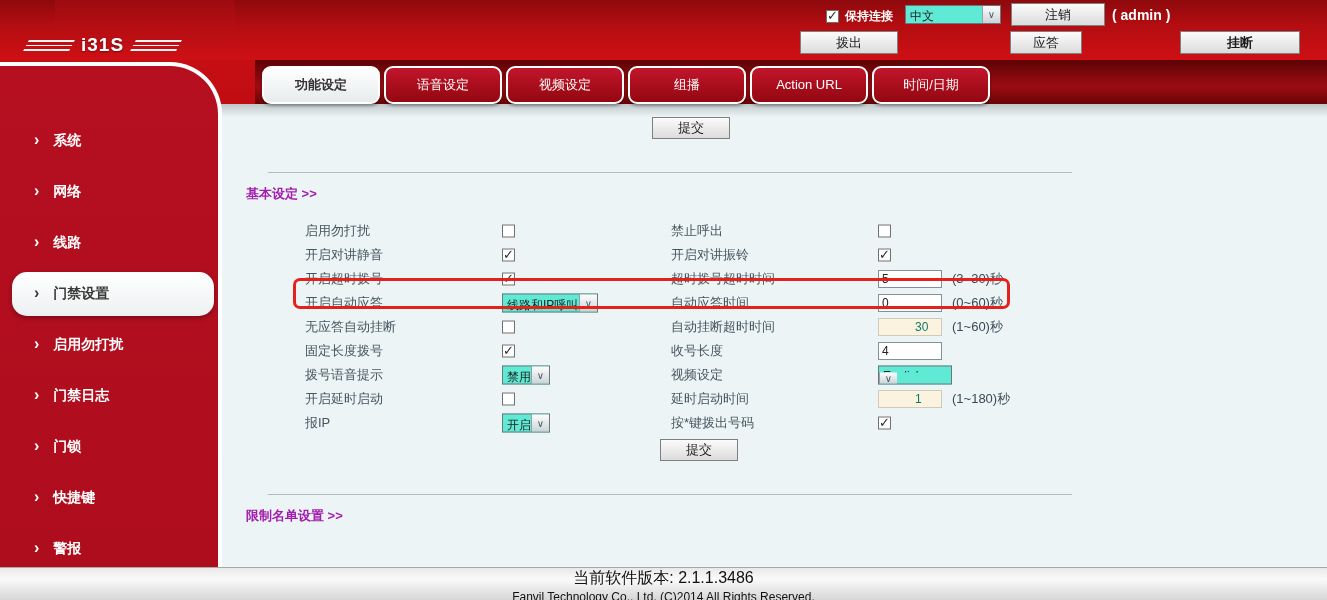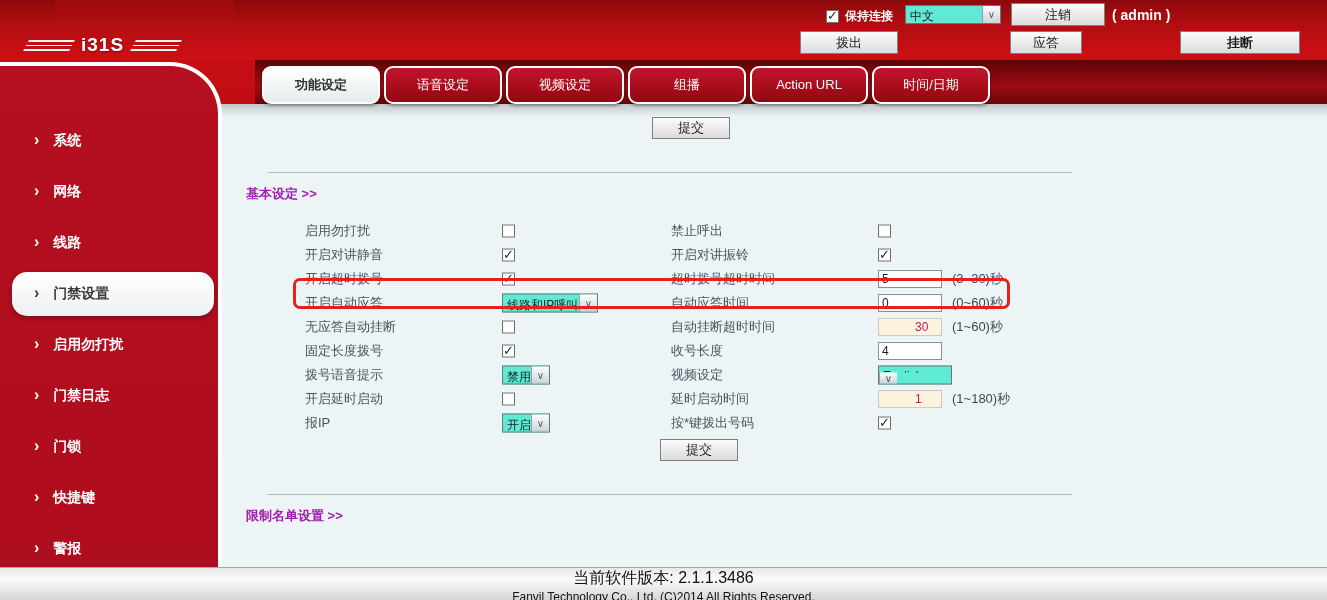--- a/index.html
+++ b/index.html
@@ -78,21 +78,21 @@
   .rows{margin-top:17px;position:relative;}
   .frow{position:relative;height:24px;}
   .frow > *{position:absolute;top:50%;transform:translateY(-50%);}
   .lbl1{left:75px;white-space:nowrap;}
   .ctl1{left:272px;}
   .lbl2{left:441px;white-space:nowrap;}
   .ctl2{left:648px;}
   .rng{left:722px;color:#394955;white-space:nowrap;}
   .inp{width:64px;height:18px;border:1px solid #82909b;background:#fff;font-size:12px;
     padding:0 3px;box-sizing:border-box;font-family:inherit;color:#222;}
-  .inp[data-disabled="true"]{background:#fbf3dd;color:#be185d;border-color:#cfcabb;padding-left:36px;}
+  .inp[data-disabled="true"]{background:#fbf3dd;color:#0f766e;border-color:#cfcabb;padding-left:36px;}
   .w95{width:96px;} .w48{width:48px;} .w66{width:74px;flex-direction:column;}
   .hl-box{position:absolute;left:293px;top:278px;width:717px;height:31px;
     border:3px solid #e5211c;border-radius:7px;z-index:8;pointer-events:none;box-sizing:border-box;}
   
   .footer{position:absolute;left:0;bottom:0;width:1327px;height:33px;z-index:9;
     background:linear-gradient(180deg,#e9e9e9 0%,#fafafa 35%,#d6d6d6 100%);
     border-top:1px solid #a8a8a8;text-align:center;color:#111;box-sizing:border-box;}
   .footer-line1{font-size:16px;margin-top:0;}
   .footer-line2{font-size:12px;margin-top:1px;}
 </style>

